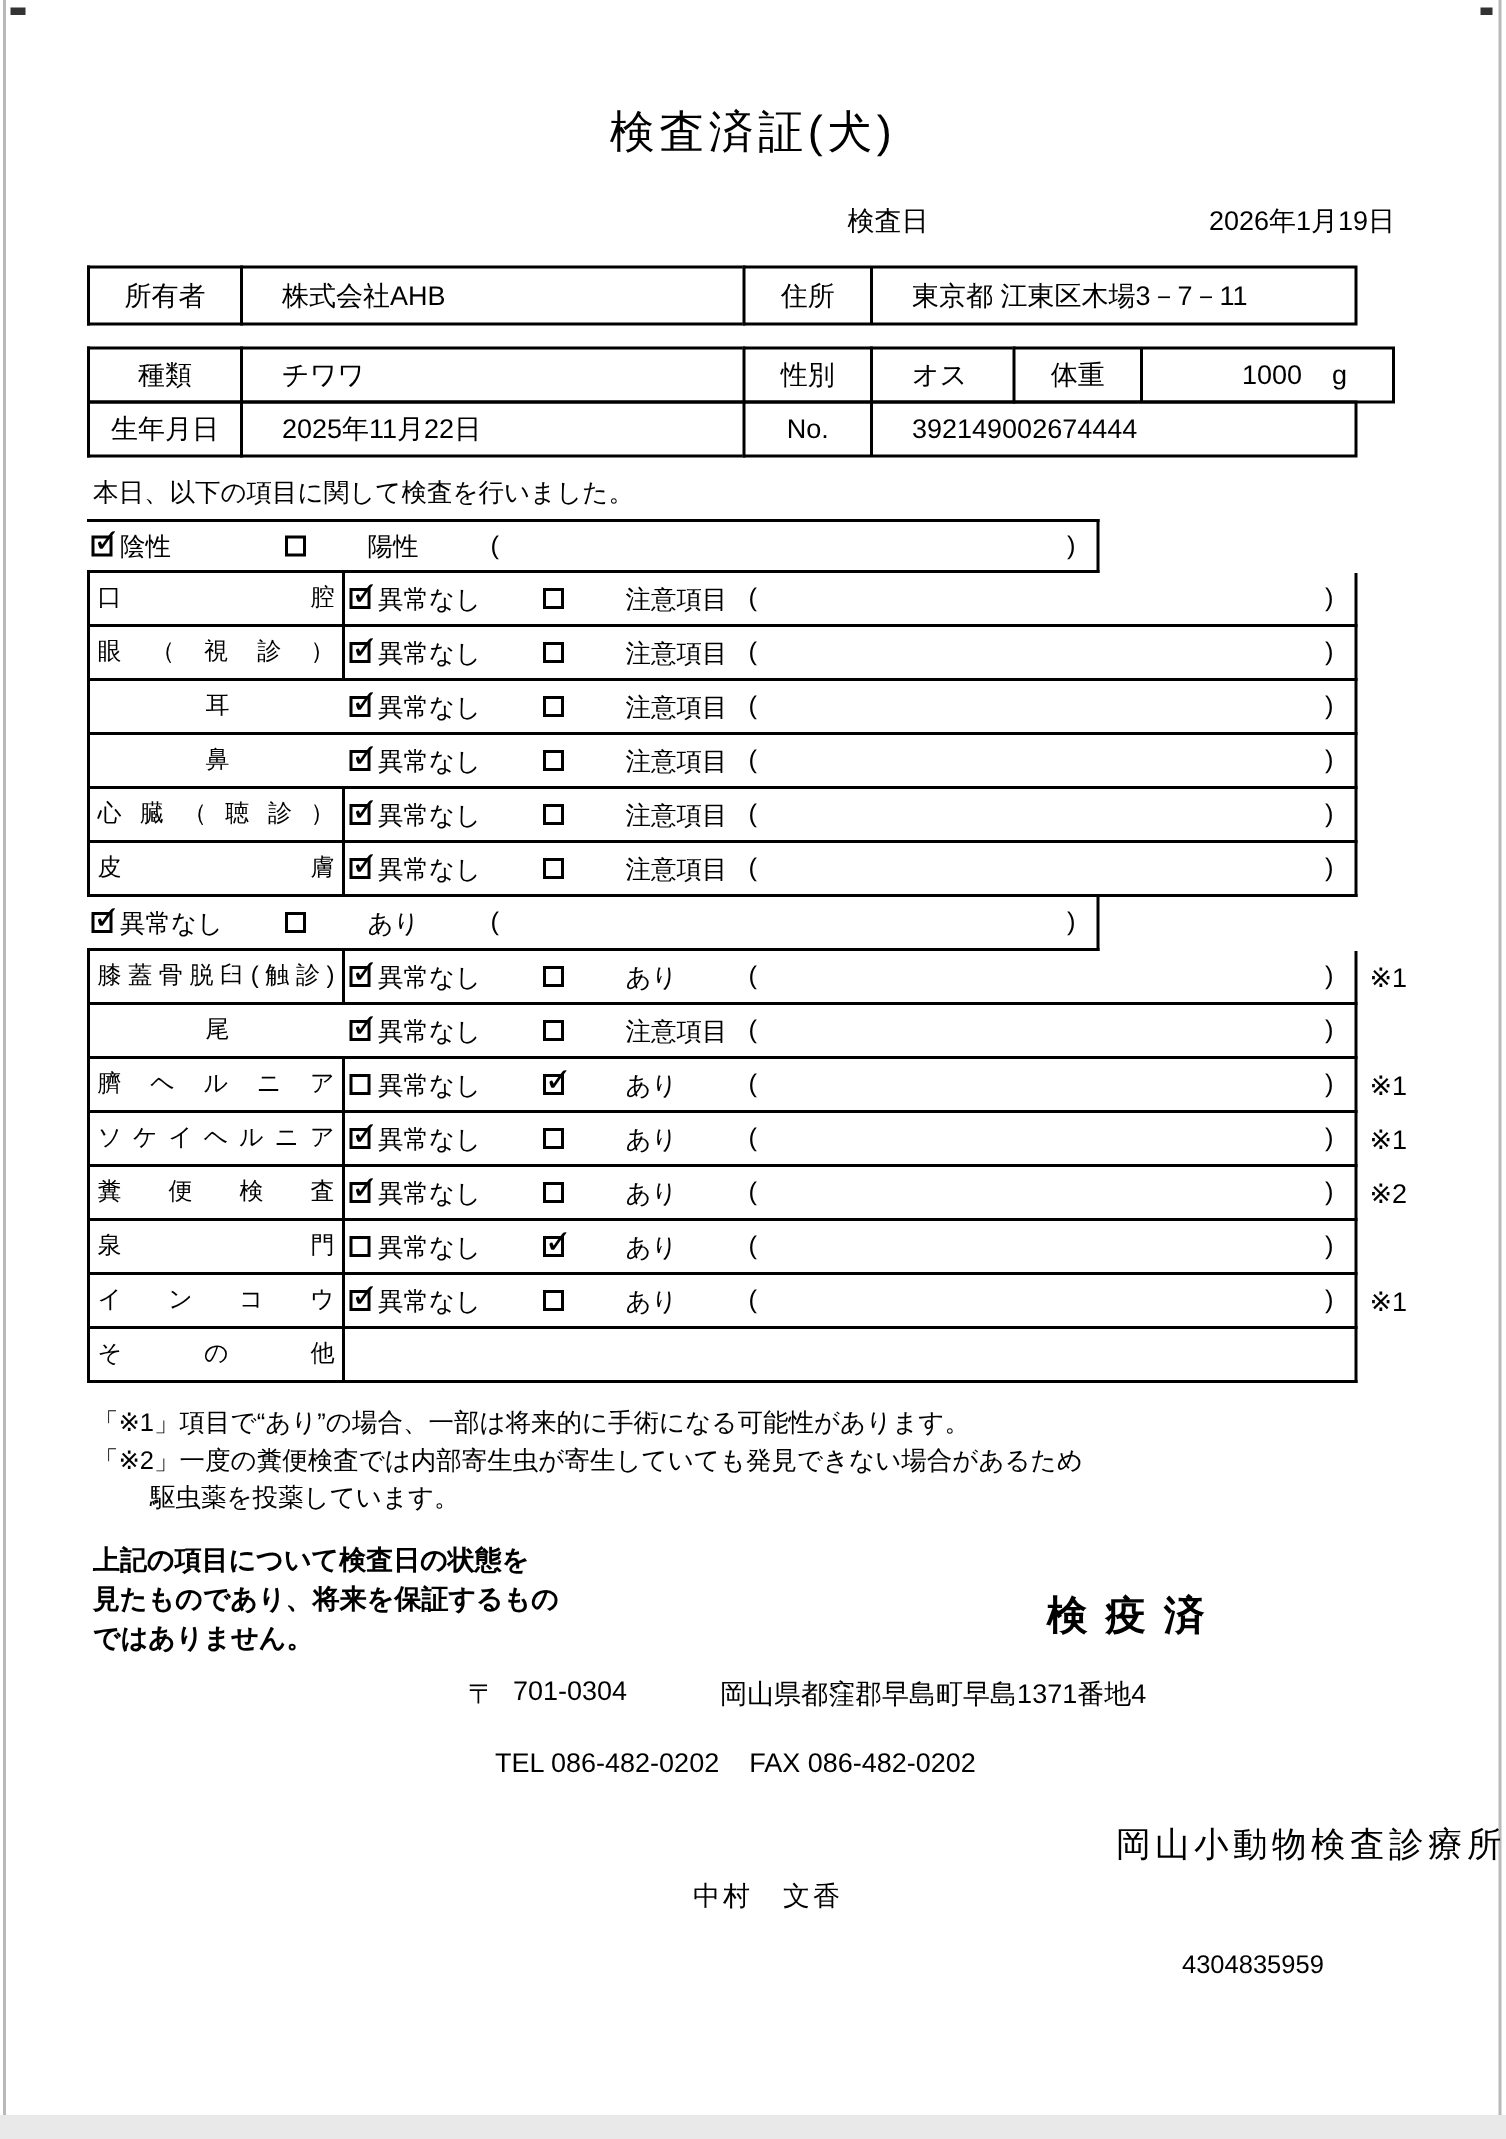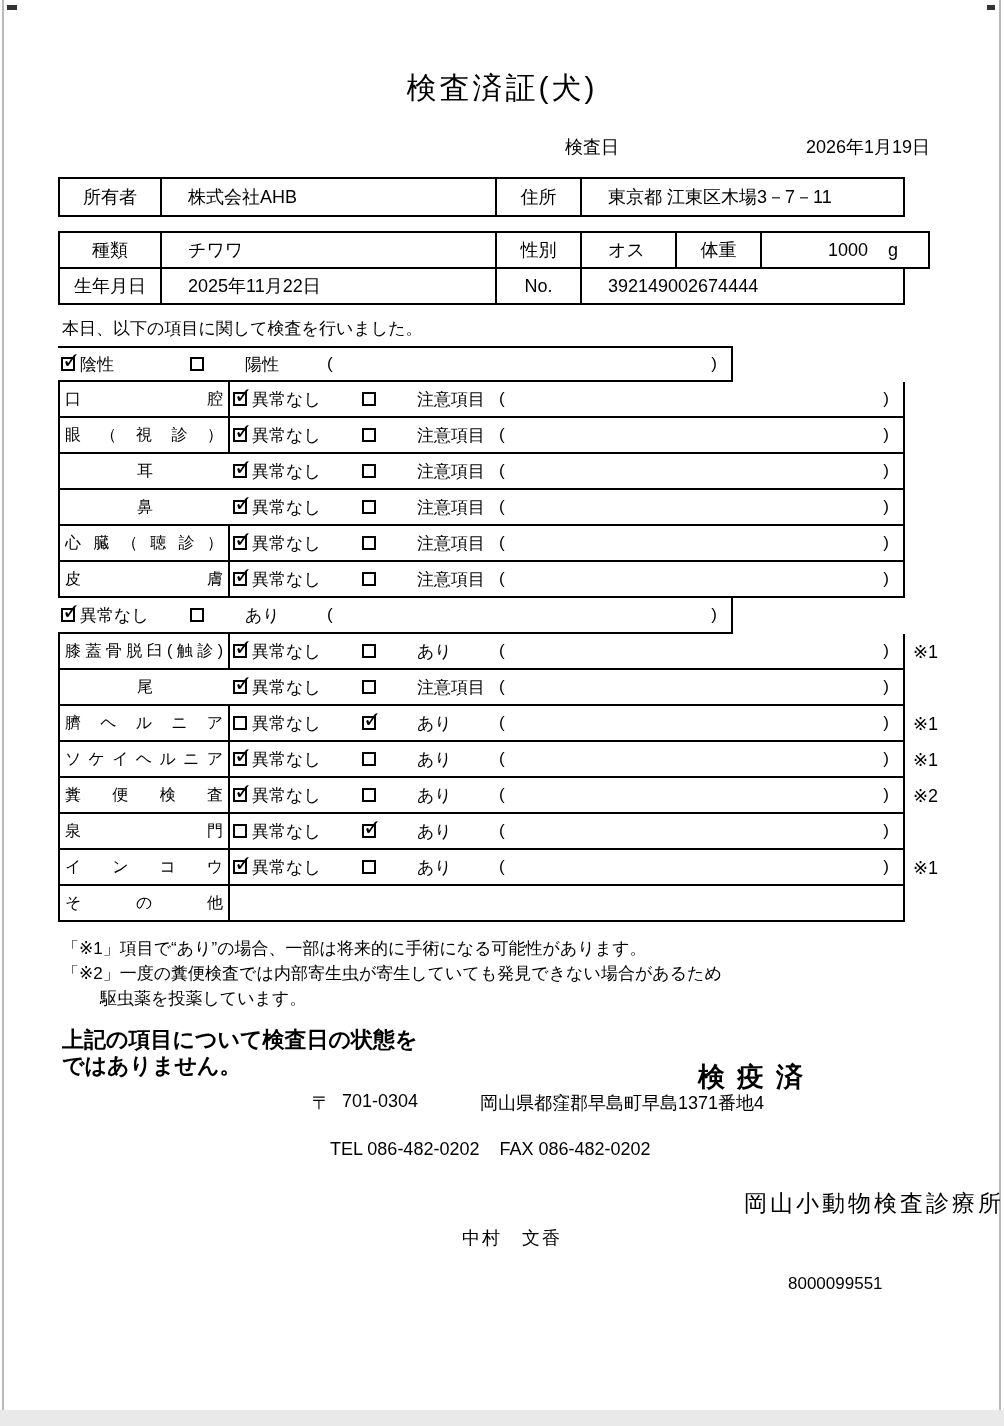--- a/index.html
+++ b/index.html
@@ -45,21 +45,21 @@
   .cb.cb2 { width:137px;gap:36px; }
   .cb .box { width:14px; height:14px; border:2px solid #000; margin-right:5px; position:relative; flex:none; }
   .cb .box.checked::after { content:"✓"; position:absolute; left:-1px; top:-9px; font-size:22px; line-height:1; font-weight:600; }
   .paren-fill { flex:1; }
   .paren-close { margin-right:14px; }
 
   .remarks { margin:14px 0 0 62px; font-size:17px; line-height:25px; }
   .remarks .indent { margin-left:38px; }
 
   .bottom { position:relative; margin-top:16px; }
-  .disclaimer { margin-left:62px; font-size:22px; font-weight:600; line-height:26px; width:400px; }
+  .disclaimer { margin-left:62px; font-size:18px; font-weight:600; line-height:26px; width:400px; }
   .stamp { position:absolute; left:698px; top:32px; font-size:27px; font-weight:600; letter-spacing:12px; }
 
   .postal { margin:12px 0 0 312px; font-size:18px; display:flex; }
   .postal .code { margin-left:12px; }
   .postal .addr { margin-left:62px; }
   .telline { margin:24px 0 0 330px; font-size:18px; display:flex; }
   .telline .fax { margin-left:20px; }
   .clinic { margin:28px 0 0 318px; font-size:23px; letter-spacing:3px;text-align:right; }
   .vet { margin:7px 0 0 462px; font-size:18px; letter-spacing:2px; }
   .serial { margin:24px 0 0 788px; font-size:17px; }
@@ -386,30 +386,31 @@
 
   <div class="remarks">
     <div>「※1」項目で“あり”の場合、一部は将来的に手術になる可能性があります。</div>
     <div>「※2」一度の糞便検査では内部寄生虫が寄生していても発見できない場合があるため</div>
     <div class="indent">駆虫薬を投薬しています。</div>
   </div>
 
   <div class="bottom">
     <div class="disclaimer">
       <div>上記の項目について検査日の状態を</div>
+      <div>見たものであり、将来を保証するもの</div>
       <div>ではありません。</div>
     </div>
     <div class="stamp">検疫済</div>
 
     <div class="postal">
       <span>〒</span>
       <span class="code">701-0304</span>
       <span class="addr">岡山県都窪郡早島町早島1371番地4</span>
     </div>
     <div class="telline">
       <span>TEL 086-482-0202</span>
       <span class="fax">FAX 086-482-0202</span>
     </div>
     <div class="clinic">岡山小動物検査診療所</div>
     <div class="vet">中村　文香</div>
-    <div class="serial">8000099551</div>
+    <div class="serial">4304835959</div>
   </div>
 </div>
 
 </body></html>

